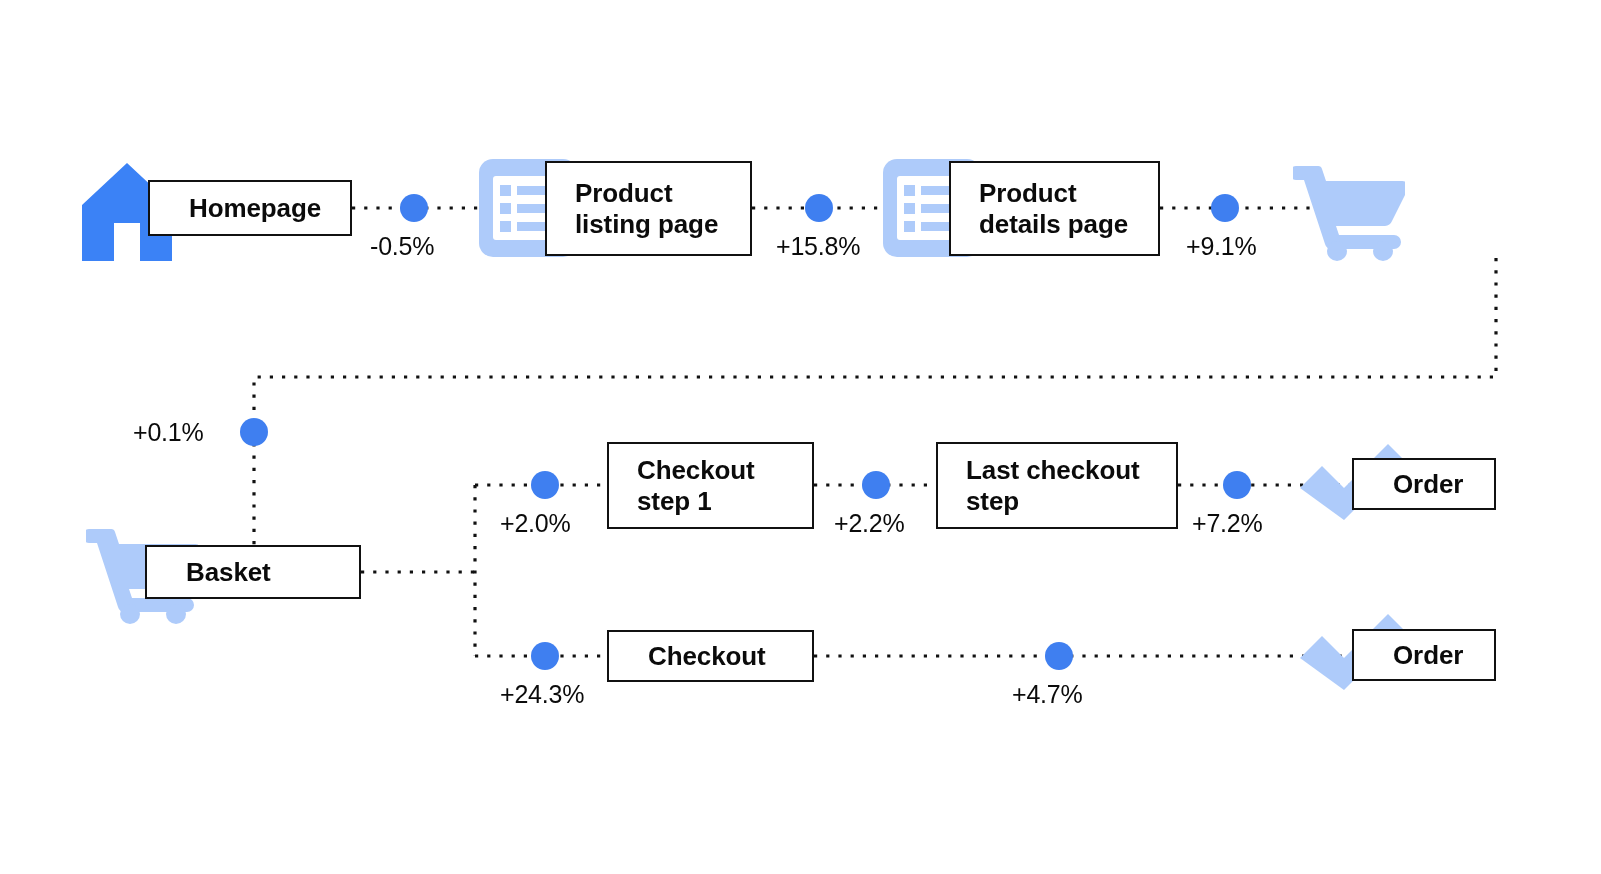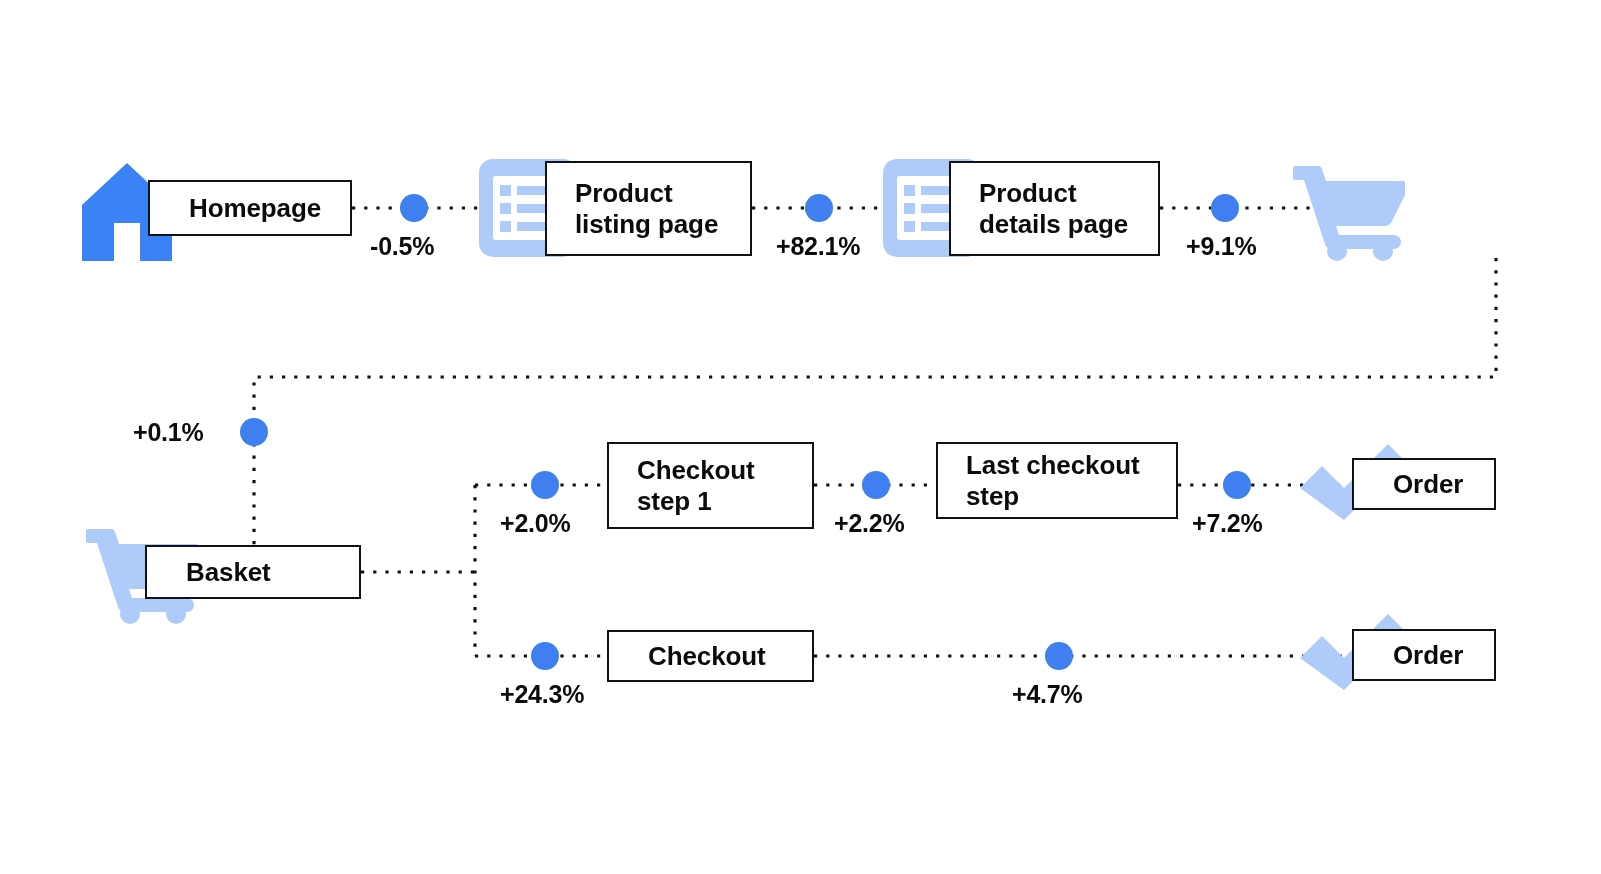--- a/index.html
+++ b/index.html
@@ -58,21 +58,21 @@
     position: absolute;
     width: 28px;
     height: 28px;
     border-radius: 50%;
     background: #3f7ff0;
     z-index: 7;
   }
   .pct {
     position: absolute;
     font-size: 25px;
-    font-weight: 700;
+    font-weight: 400;
     color: #0b0b0b;
     letter-spacing: -0.2px;
     white-space: nowrap;
     z-index: 7;
   }
   .icon {
     position: absolute;
     z-index: 2;
   }
 </style>
@@ -175,21 +175,21 @@
 
   <div class="node one-line" style="left:145px; top:545px; width:216px; height:54px;">
     <span class="node-label">Basket</span>
   </div>
 
   <div class="node" style="left:607px; top:442px; width:207px; height:87px;">
     <span class="node-label">Checkout
 step 1</span>
   </div>
 
-  <div class="node" style="left:936px; top:442px; width:242px; height:77px;">
+  <div class="node" style="left:936px; top:442px; width:242px; height:87px;">
     <span class="node-label">Last checkout
 step</span>
   </div>
 
   <div class="node one-line" style="left:1352px; top:458px; width:144px; height:52px;">
     <span class="node-label">Order</span>
   </div>
 
   <div class="node one-line" style="left:607px; top:630px; width:207px; height:52px;">
     <span class="node-label">Checkout</span>
@@ -203,21 +203,21 @@
   <div class="dot" style="left:805px; top:194px;"></div>
   <div class="dot" style="left:1211px; top:194px;"></div>
   <div class="dot" style="left:240px; top:418px;"></div>
   <div class="dot" style="left:531px; top:471px;"></div>
   <div class="dot" style="left:862px; top:471px;"></div>
   <div class="dot" style="left:1223px; top:471px;"></div>
   <div class="dot" style="left:531px; top:642px;"></div>
   <div class="dot" style="left:1045px; top:642px;"></div>
 
   <div class="pct" style="left:370px; top:232px;">-0.5%</div>
-  <div class="pct" style="left:776px; top:232px;">+82.1%</div>
+  <div class="pct" style="left:776px; top:232px;">+15.8%</div>
   <div class="pct" style="left:1186px; top:232px;">+9.1%</div>
   <div class="pct" style="left:133px; top:418px;">+0.1%</div>
   <div class="pct" style="left:500px; top:509px;">+2.0%</div>
   <div class="pct" style="left:834px; top:509px;">+2.2%</div>
   <div class="pct" style="left:1192px; top:509px;">+7.2%</div>
   <div class="pct" style="left:500px; top:680px;">+24.3%</div>
   <div class="pct" style="left:1012px; top:680px;">+4.7%</div>
 
 </div>
 

